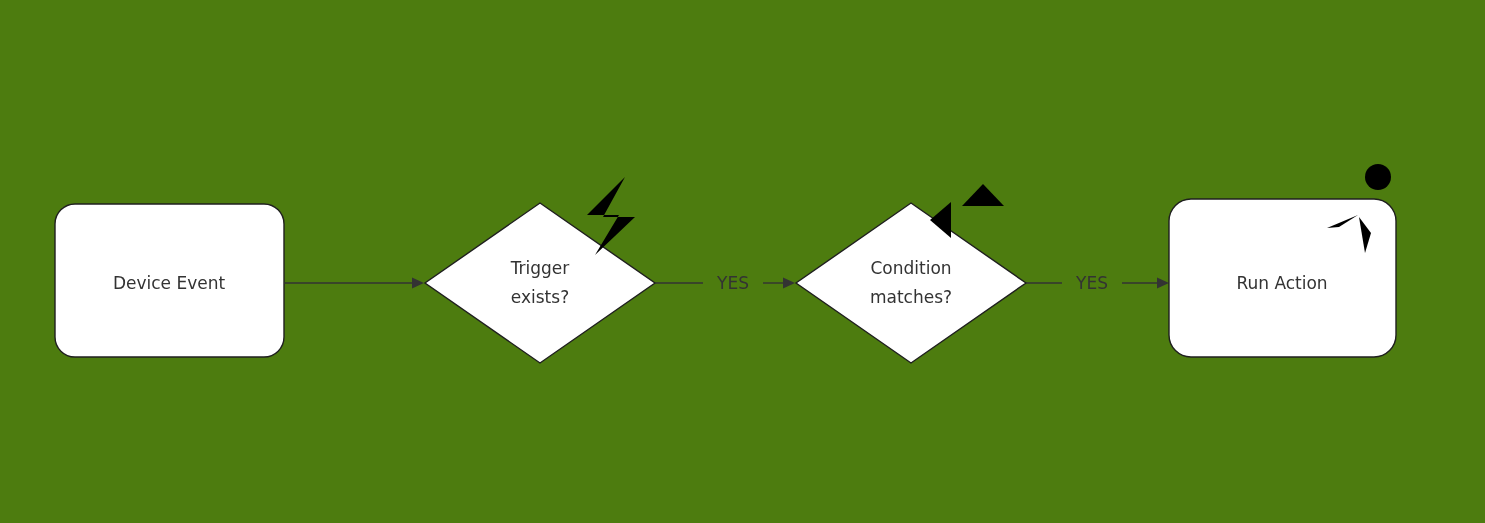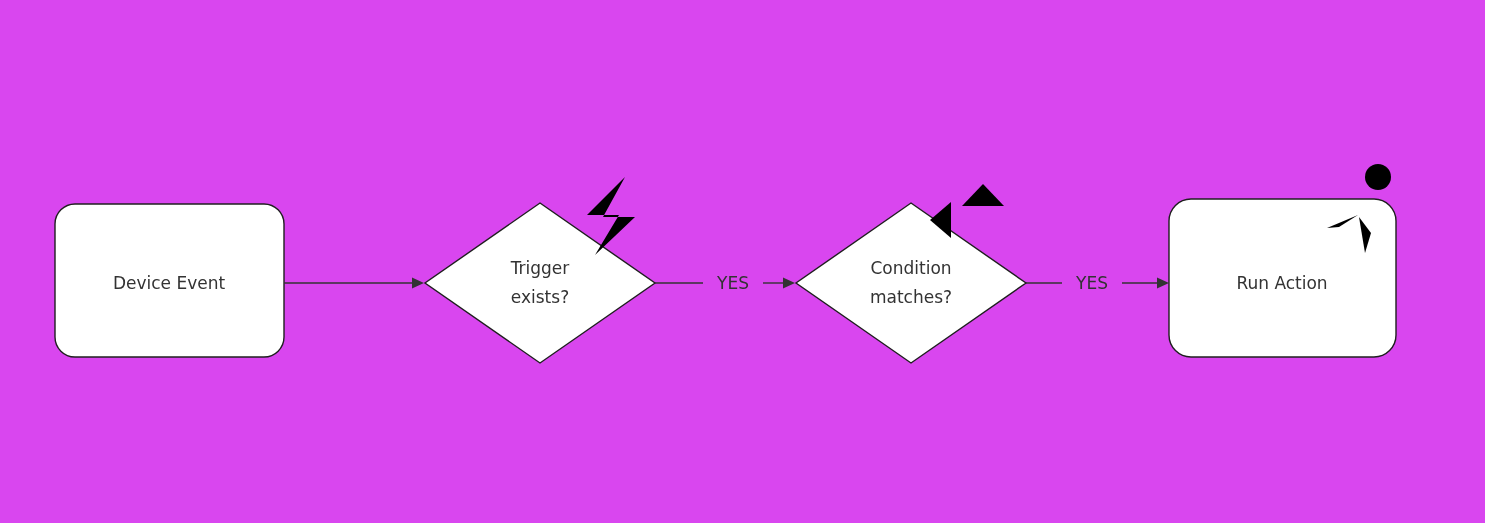--- a/index.html
+++ b/index.html
@@ -7,21 +7,21 @@
     padding: 0;
     background: #ffffff;
   }
   body {
     font-family: "DejaVu Sans", "Liberation Sans", sans-serif;
   }
   #canvas {
     position: relative;
     width: 1485px;
     height: 523px;
-    background: #d946ef;
+    background: #4d7c0f;
     overflow: hidden;
   }
   #flow-svg {
     position: absolute;
     top: 0;
     left: 0;
     width: 1485px;
     height: 523px;
   }
   .node-label {

